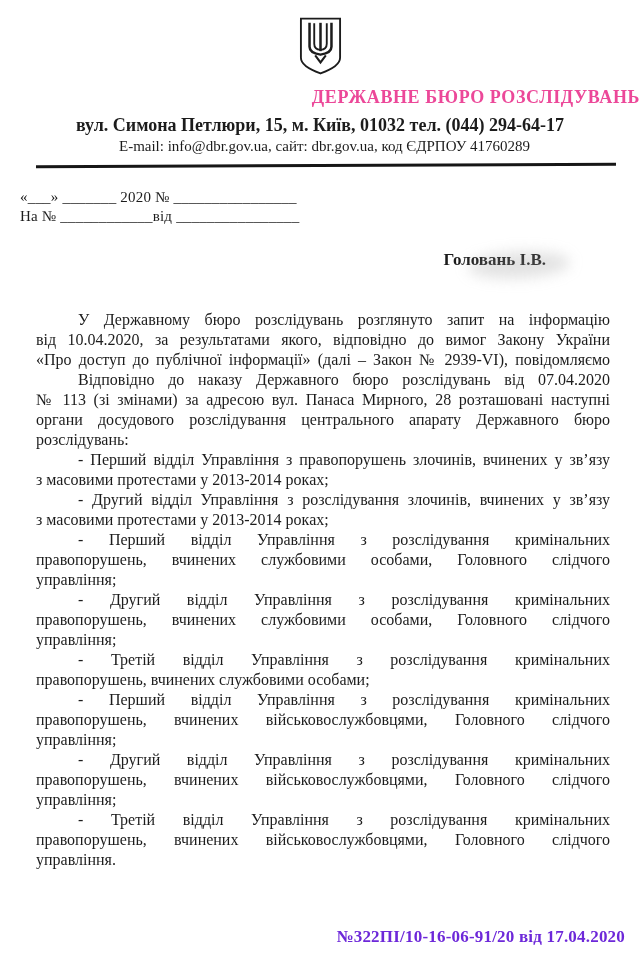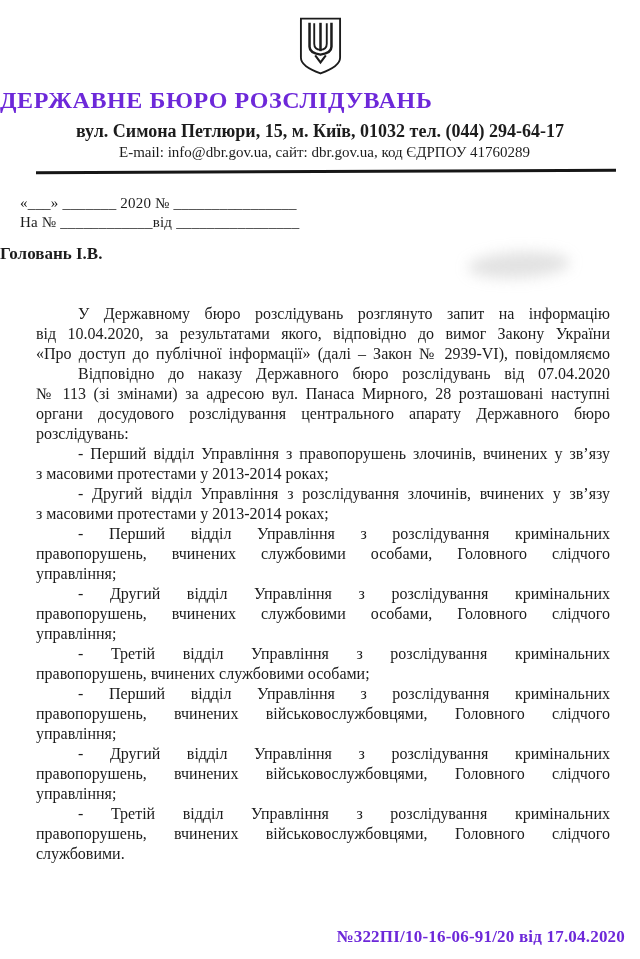--- a/index.html
+++ b/index.html
@@ -4,27 +4,27 @@
 <style>
   html,body{margin:0;padding:0;background:#e8e8e8;}
   .page{
     position:relative;width:640px;height:959px;background:#ffffff;
     overflow:hidden;margin:0 auto;
     font-family:"Liberation Serif","DejaVu Serif",serif;
     color:#1c1c1c;
   }
   
   .emblem{display:block;margin:17px auto 0;width:47px;height:58px;}
-  .org-name{margin-top:12px;text-align:left;font-size:24px;font-weight:bold;letter-spacing:.6px;color:#6d28d9;}
+  .org-name{margin-top:12px;text-align:right;font-size:18px;font-weight:bold;letter-spacing:.6px;color:#ec4899;}
   .addr1{margin-top:7px;text-align:center;font-size:18px;font-weight:bold;}
   .addr2{margin-top:2px;text-align:center;font-size:15px;padding-left:9px;}
   .rule{margin:9px 24px 0 36px;height:3px;background:#161616;transform:rotate(-.25deg);}
   
   .ref{margin:21px 0 0 20px;font-size:15px;line-height:19px;letter-spacing:.2px;}
-  .addressee{margin-top:12px;padding-right:94px;font-size:17px;font-weight:bold;}
+  .addressee{margin-top:24px;padding-right:94px;text-align:right;font-size:17px;font-weight:bold;}
   .smudge{position:absolute;left:468px;top:252px;width:102px;height:26px;
     background:rgba(150,150,150,.28);border-radius:50%;filter:blur(7px);transform:rotate(-3deg);}
   
   .body-text{margin:40px 30px 0 36px;font-size:16px;line-height:20px;}
   .ln{text-align:justify;text-align-last:justify;}
   .ln.end{text-align-last:left;}
   .ln.ind{padding-left:42px;}
   
   .reg-stamp{position:absolute;top:927px;right:15px;font-size:17px;font-weight:bold;color:#6d28d9;letter-spacing:.2px;}
 </style>
@@ -103,20 +103,20 @@
 
     <div class="para">
       <div class="ln ind">- Другий відділ Управління з розслідування кримінальних</div>
       <div class="ln">правопорушень, вчинених військовослужбовцями, Головного слідчого</div>
       <div class="ln end">управління;</div>
     </div>
 
     <div class="para">
       <div class="ln ind">- Третій відділ Управління з розслідування кримінальних</div>
       <div class="ln">правопорушень, вчинених військовослужбовцями, Головного слідчого</div>
-      <div class="ln end">службовими.</div>
+      <div class="ln end">управління.</div>
     </div>
 
   </div>
 
   <div class="reg-stamp">№322ПІ/10-16-06-91/20 від 17.04.2020</div>
 
 </div>
 
 </body></html>

